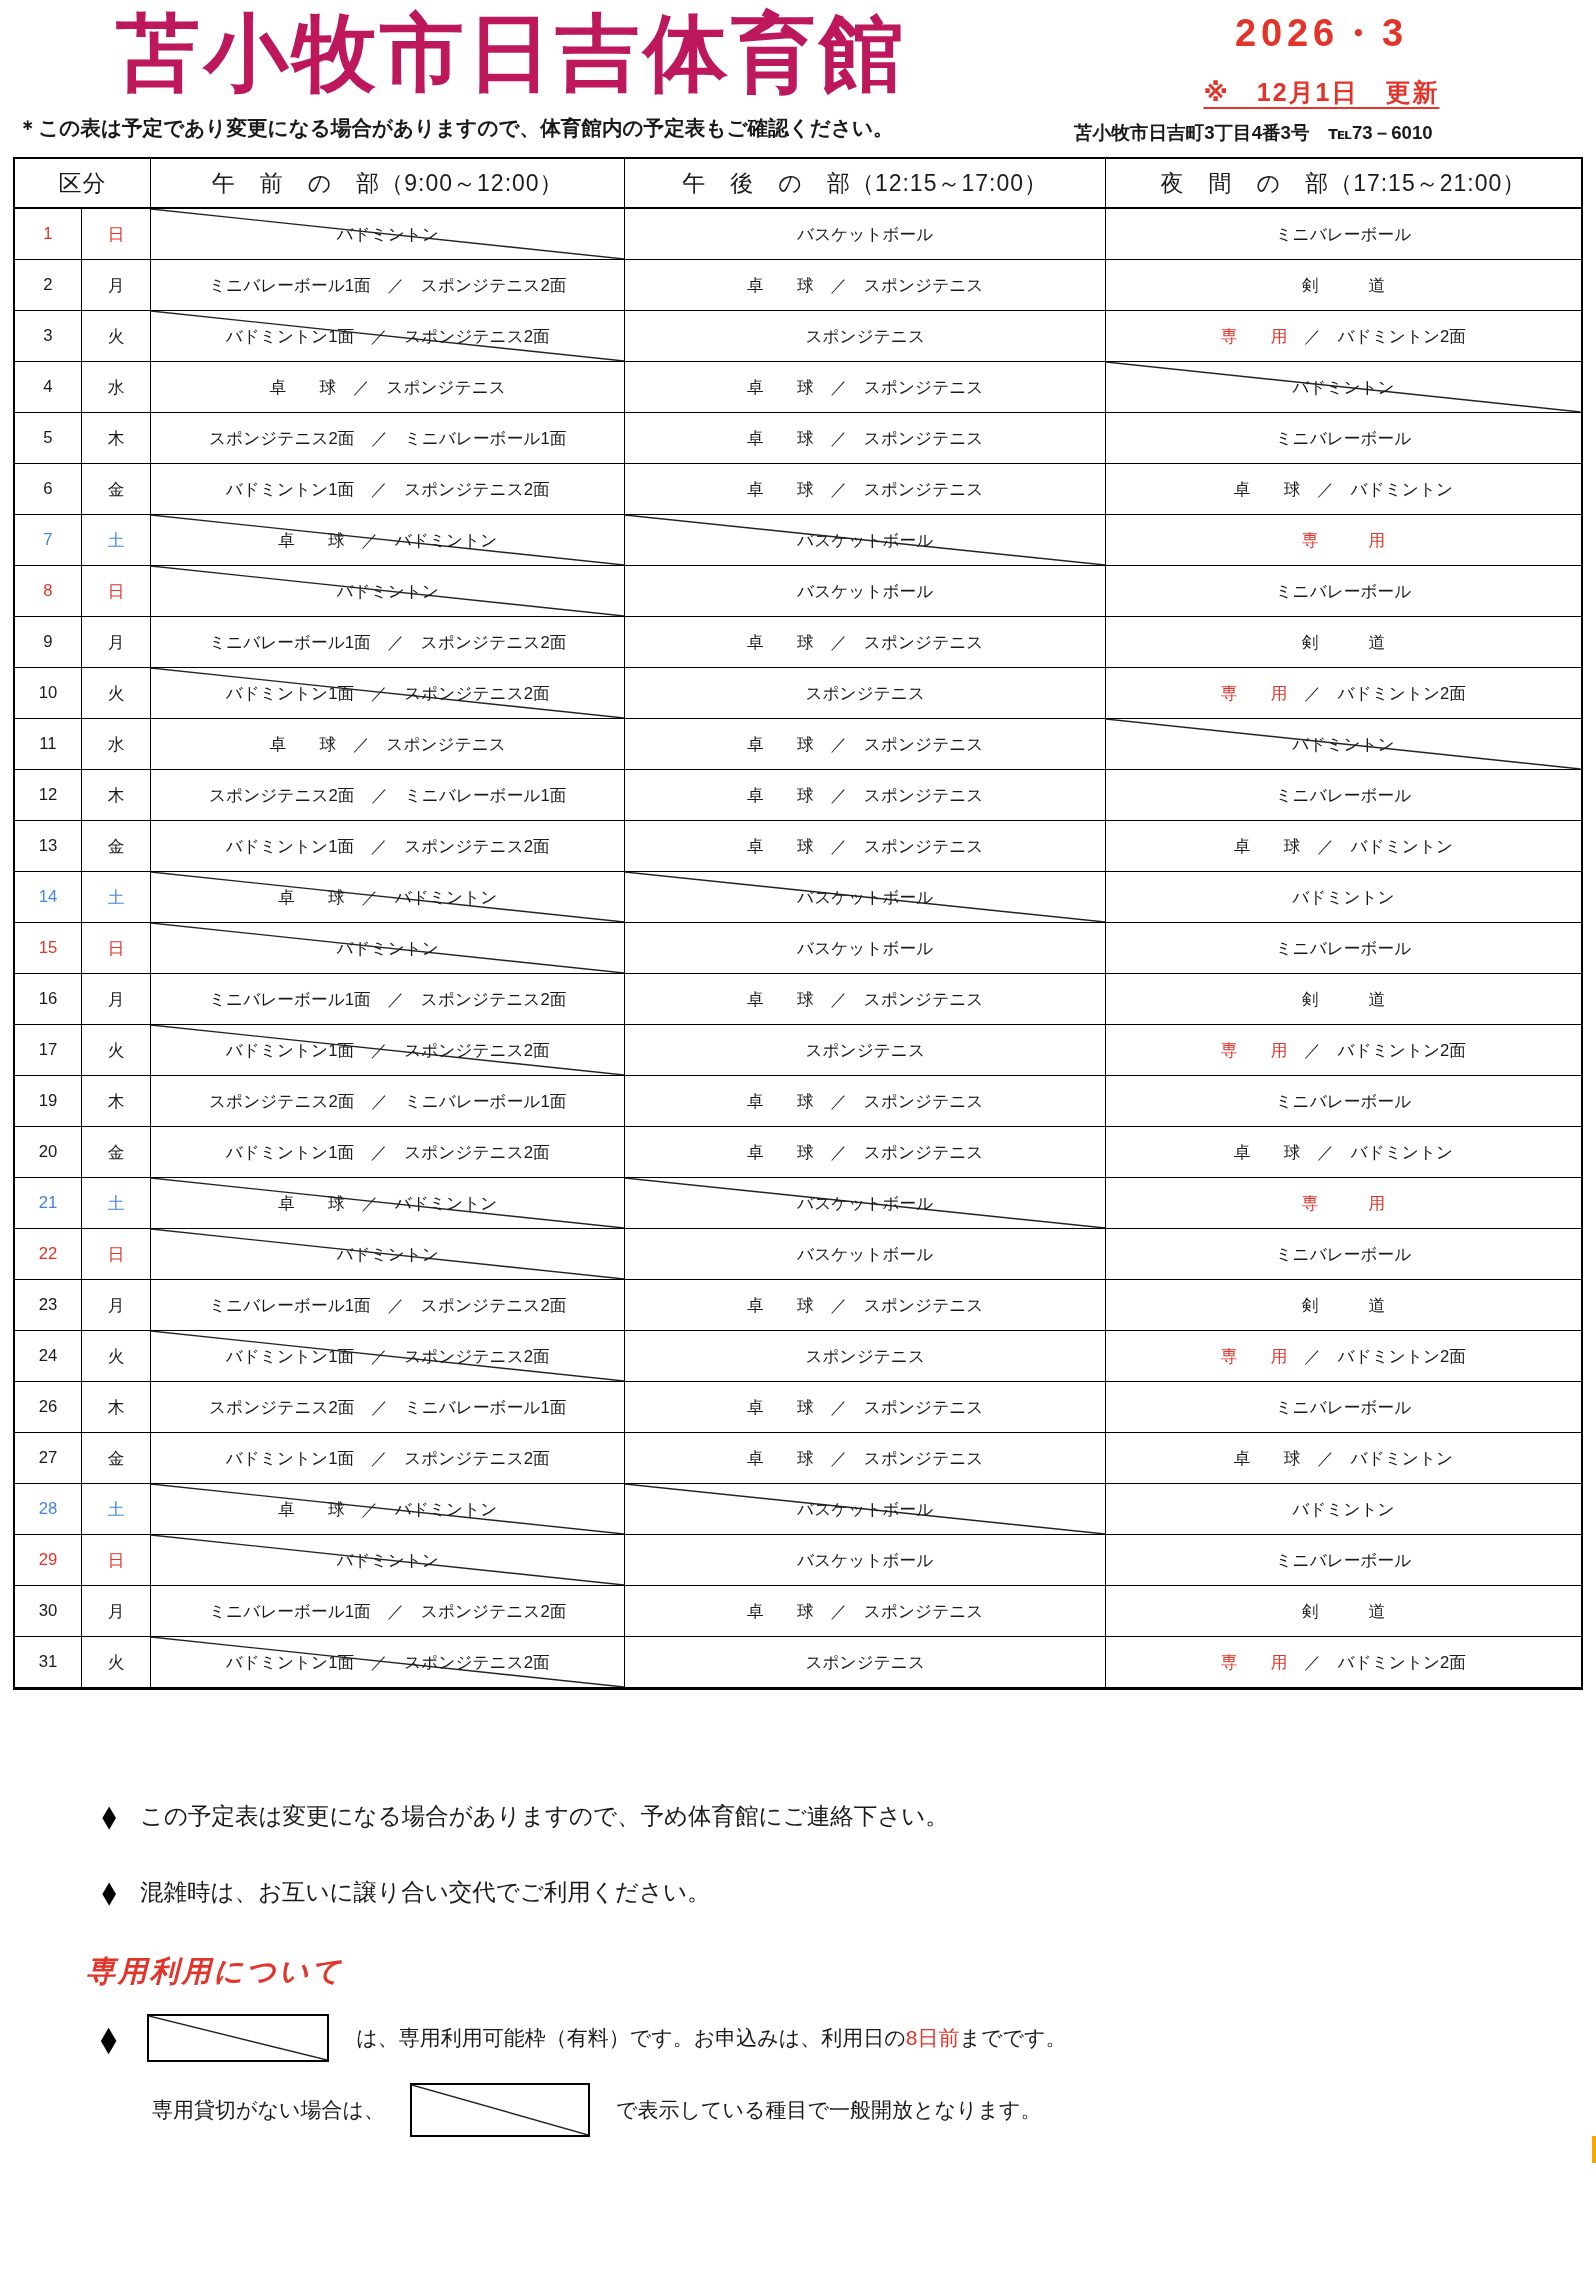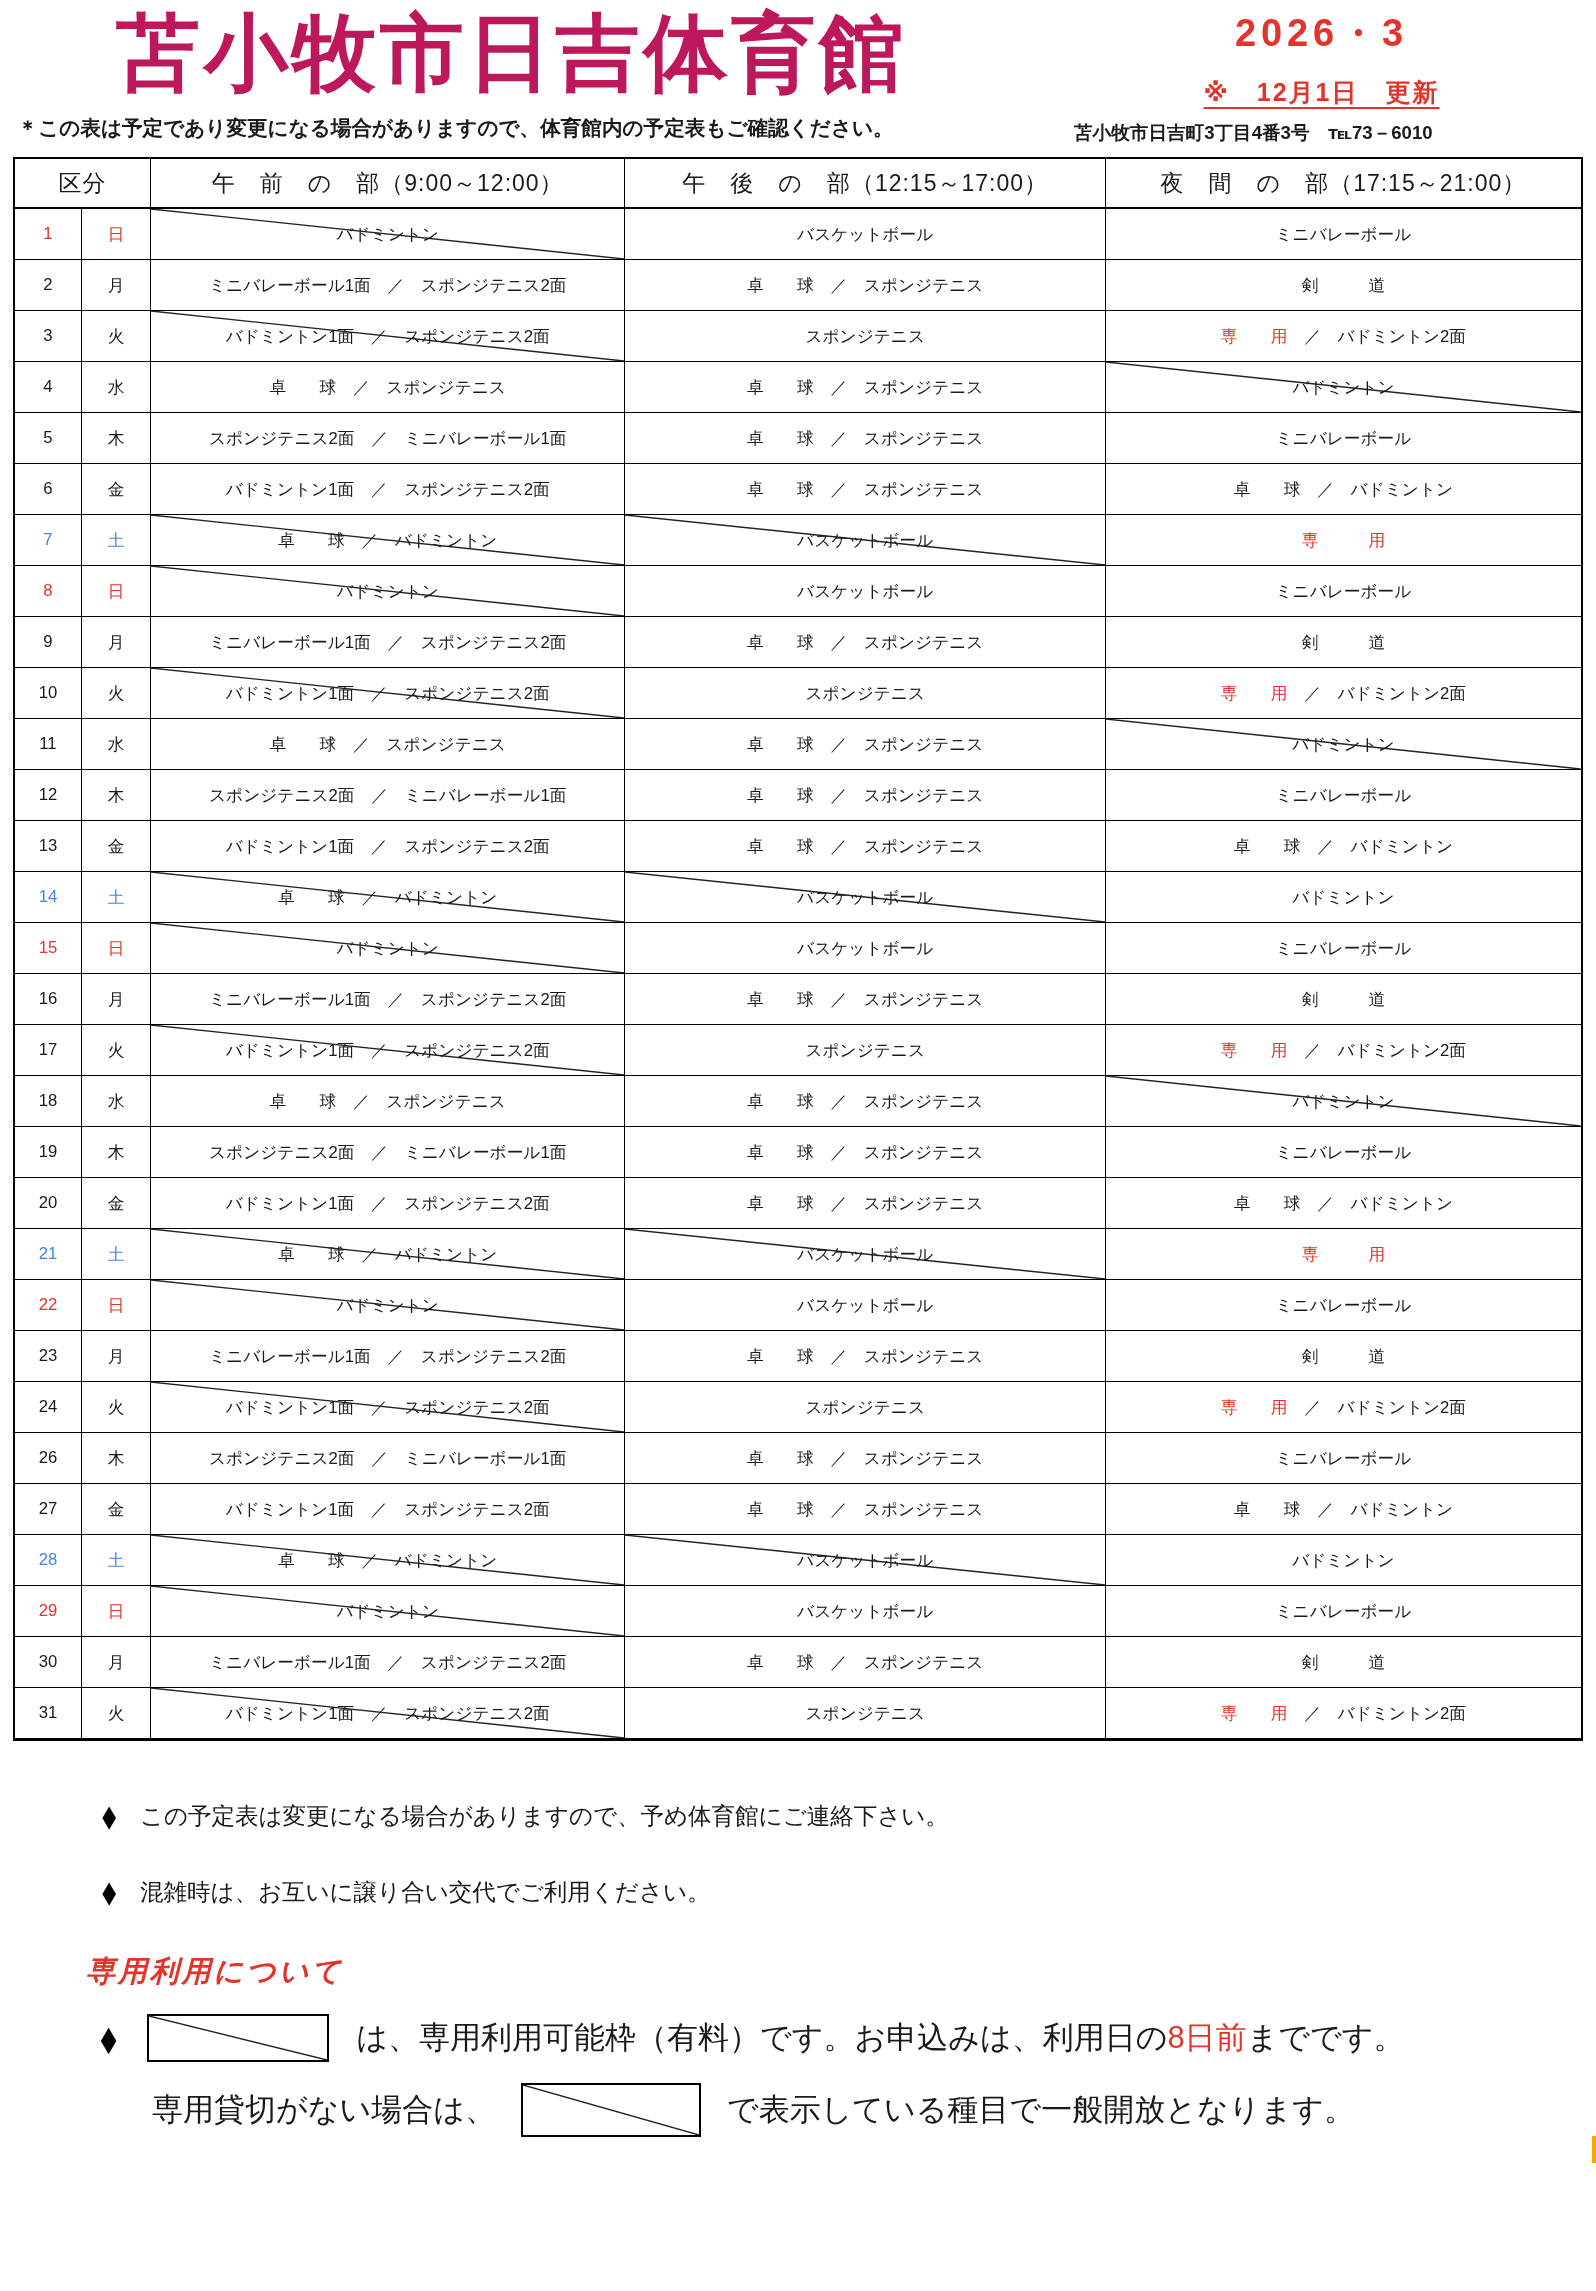--- a/index.html
+++ b/index.html
@@ -71,21 +71,21 @@
     left:86px;top:1952px;font-size:29px;font-weight:bold;font-style:italic;
     color:var(--red);letter-spacing:2.9px;
   }
   .legend1{left:96px;top:2013px;height:49px;display:flex;align-items:center;}
   .legend1 .diamond{font-size:33px;margin-right:25.5px;}
   .legend-box{
     position:relative;border:2px solid #000;background:#fff;flex:none;
   }
   .box1{width:178px;height:44px;margin-right:27.4px;}
   .box2{width:176px;height:50px;margin:0 25.5px;}
-  .legend-text{font-size:31px;white-space:nowrap;}
+  .legend-text{font-size:21px;white-space:nowrap;}
   .legend2{left:152px;top:2082px;height:55px;display:flex;align-items:center;}
   .edge-marker{left:1592px;top:2136px;width:4.9px;height:26.5px;background:var(--accent);}
 </style>
 </head>
 <body>
 
 <div class="abs title">苫小牧市日吉体育館</div>
 
 <div class="abs datebox">
   <div><span class="date-label">2026・3</span></div>
@@ -265,29 +265,20 @@
   <tr>
     <td class="daynum">17</td>
     <td class="wday">火</td>
     <td class="cell"><svg class="diag" viewBox="0 0 100 100" preserveAspectRatio="none">
             <line x1="0" y1="0" x2="100" y2="100" vector-effect="non-scaling-stroke"></line>
           </svg><span>バドミントン1面　／　スポンジテニス2面</span></td>
     <td class="cell"><span>スポンジテニス</span></td>
     <td class="cell"><span class="c-red">専　　用</span><span>　／　バドミントン2面</span></td>
   </tr>
 
-  <tr>
-    <td class="daynum">18</td>
-    <td class="wday">水</td>
-    <td class="cell"><span>卓　　球　／　スポンジテニス</span></td>
-    <td class="cell"><span>卓　　球　／　スポンジテニス</span></td>
-    <td class="cell"><svg class="diag" viewBox="0 0 100 100" preserveAspectRatio="none">
-            <line x1="0" y1="0" x2="100" y2="100" vector-effect="non-scaling-stroke"></line>
-          </svg><span>バドミントン</span></td>
-  </tr>
 
   <tr>
     <td class="daynum">19</td>
     <td class="wday">木</td>
     <td class="cell"><span>スポンジテニス2面　／　ミニバレーボール1面</span></td>
     <td class="cell"><span>卓　　球　／　スポンジテニス</span></td>
     <td class="cell"><span>ミニバレーボール</span></td>
   </tr>
 
   <tr>

